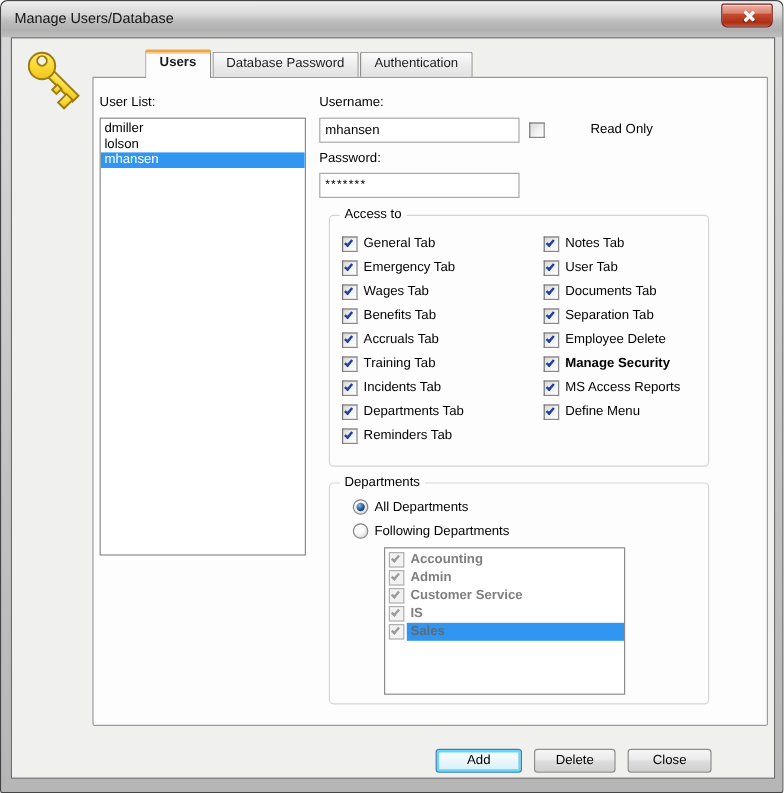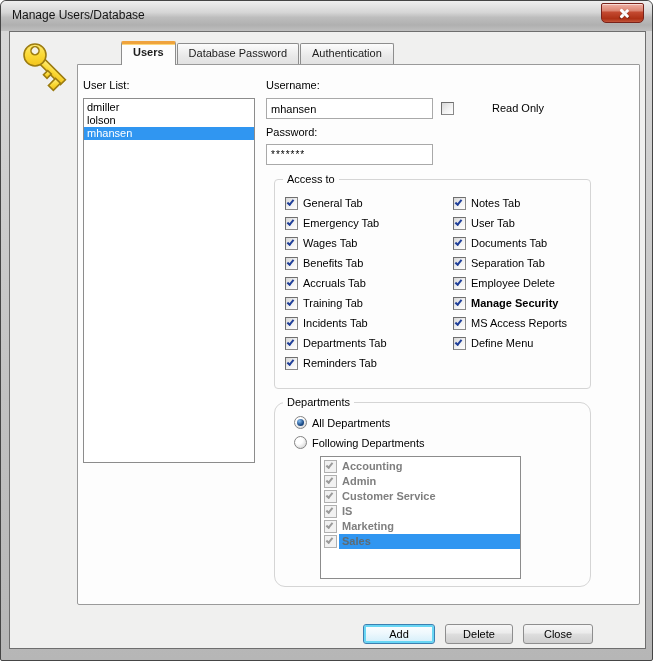--- a/index.html
+++ b/index.html
@@ -274,21 +274,21 @@
             </div>
             <div class="cb-row">
               <span class="cb checked">
                 <span class="mark"></span>
               </span>
               <span class="cb-label">Define Menu</span>
             </div>
           </div>
       </div>
 
-      <div class="groupbox" style="left:196px;top:337px;width:317px;height:185px;border-radius:11px;">
+      <div class="groupbox" style="left:196px;top:337px;width:317px;height:185px;">
         <span class="group-label">Departments</span>
         <div class="abs" style="left:19px;top:13px;">
             <div class="radio-row">
               <span class="radio checked"></span>
               <span class="radio-label">All Departments</span>
             </div>
             <div class="radio-row">
               <span class="radio"></span>
               <span class="radio-label">Following Departments</span>
             </div>
@@ -311,26 +311,20 @@
                 <span class="mark"></span>
               </span>
               <span class="dept-label">Customer Service</span>
             </div>
             <div class="dept-row">
               <span class="cb disabled checked">
                 <span class="mark"></span>
               </span>
               <span class="dept-label">IS</span>
             </div>
-            <div class="dept-row">
-              <span class="cb disabled checked">
-                <span class="mark"></span>
-              </span>
-              <span class="dept-label">Marketing</span>
-            </div>
             <div class="dept-row selected">
               <span class="cb disabled checked">
                 <span class="mark"></span>
               </span>
               <span class="dept-label">Sales</span>
             </div>
           </div>
       </div>
     </div>
 

